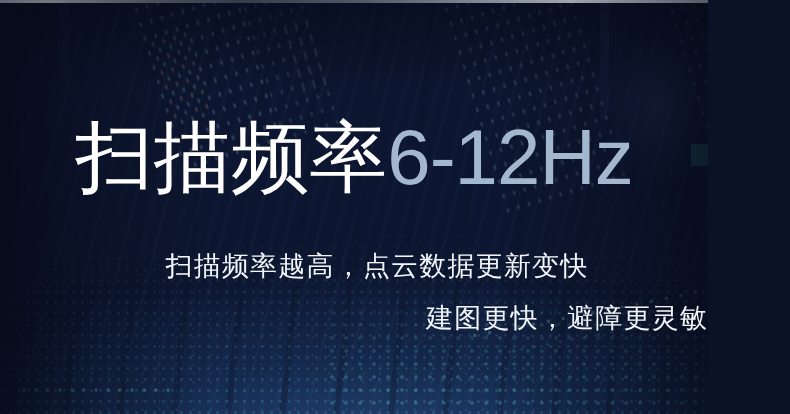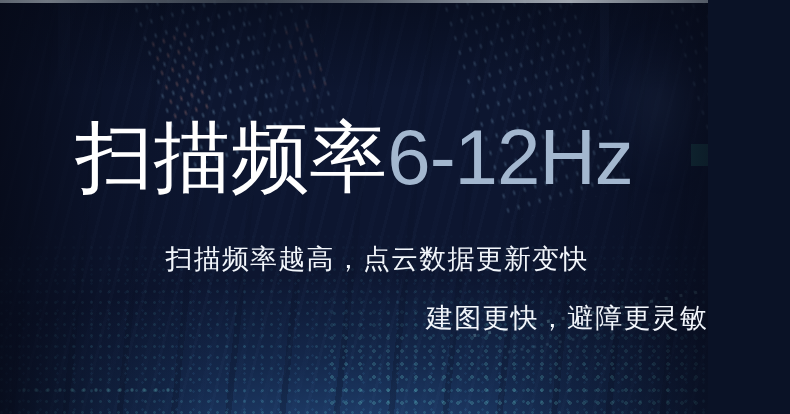--- a/index.html
+++ b/index.html
@@ -210,21 +210,21 @@
   #sub-line-1, #sub-line-2 {
     position: absolute;
     left: 0; right: 0;
     color: #f2f6fb;
     font-size: 27px;
     font-weight: 400;
     letter-spacing: 1.2px;
     font-family: "DejaVu Sans", "Liberation Sans", sans-serif;
     white-space: nowrap;
   }
-  #sub-line-1 { top: 241px; padding-left: 46px; }
+  #sub-line-1 { top: 248px; padding-left: 46px; }
   #sub-line-2 { top: 300px; text-align: right; }
 </style>
 </head>
 <body>
 
 <div id="banner">
 
   <div class="bg-base"></div>
   <div class="bg-base2"></div>
   <div class="streaks"></div>

